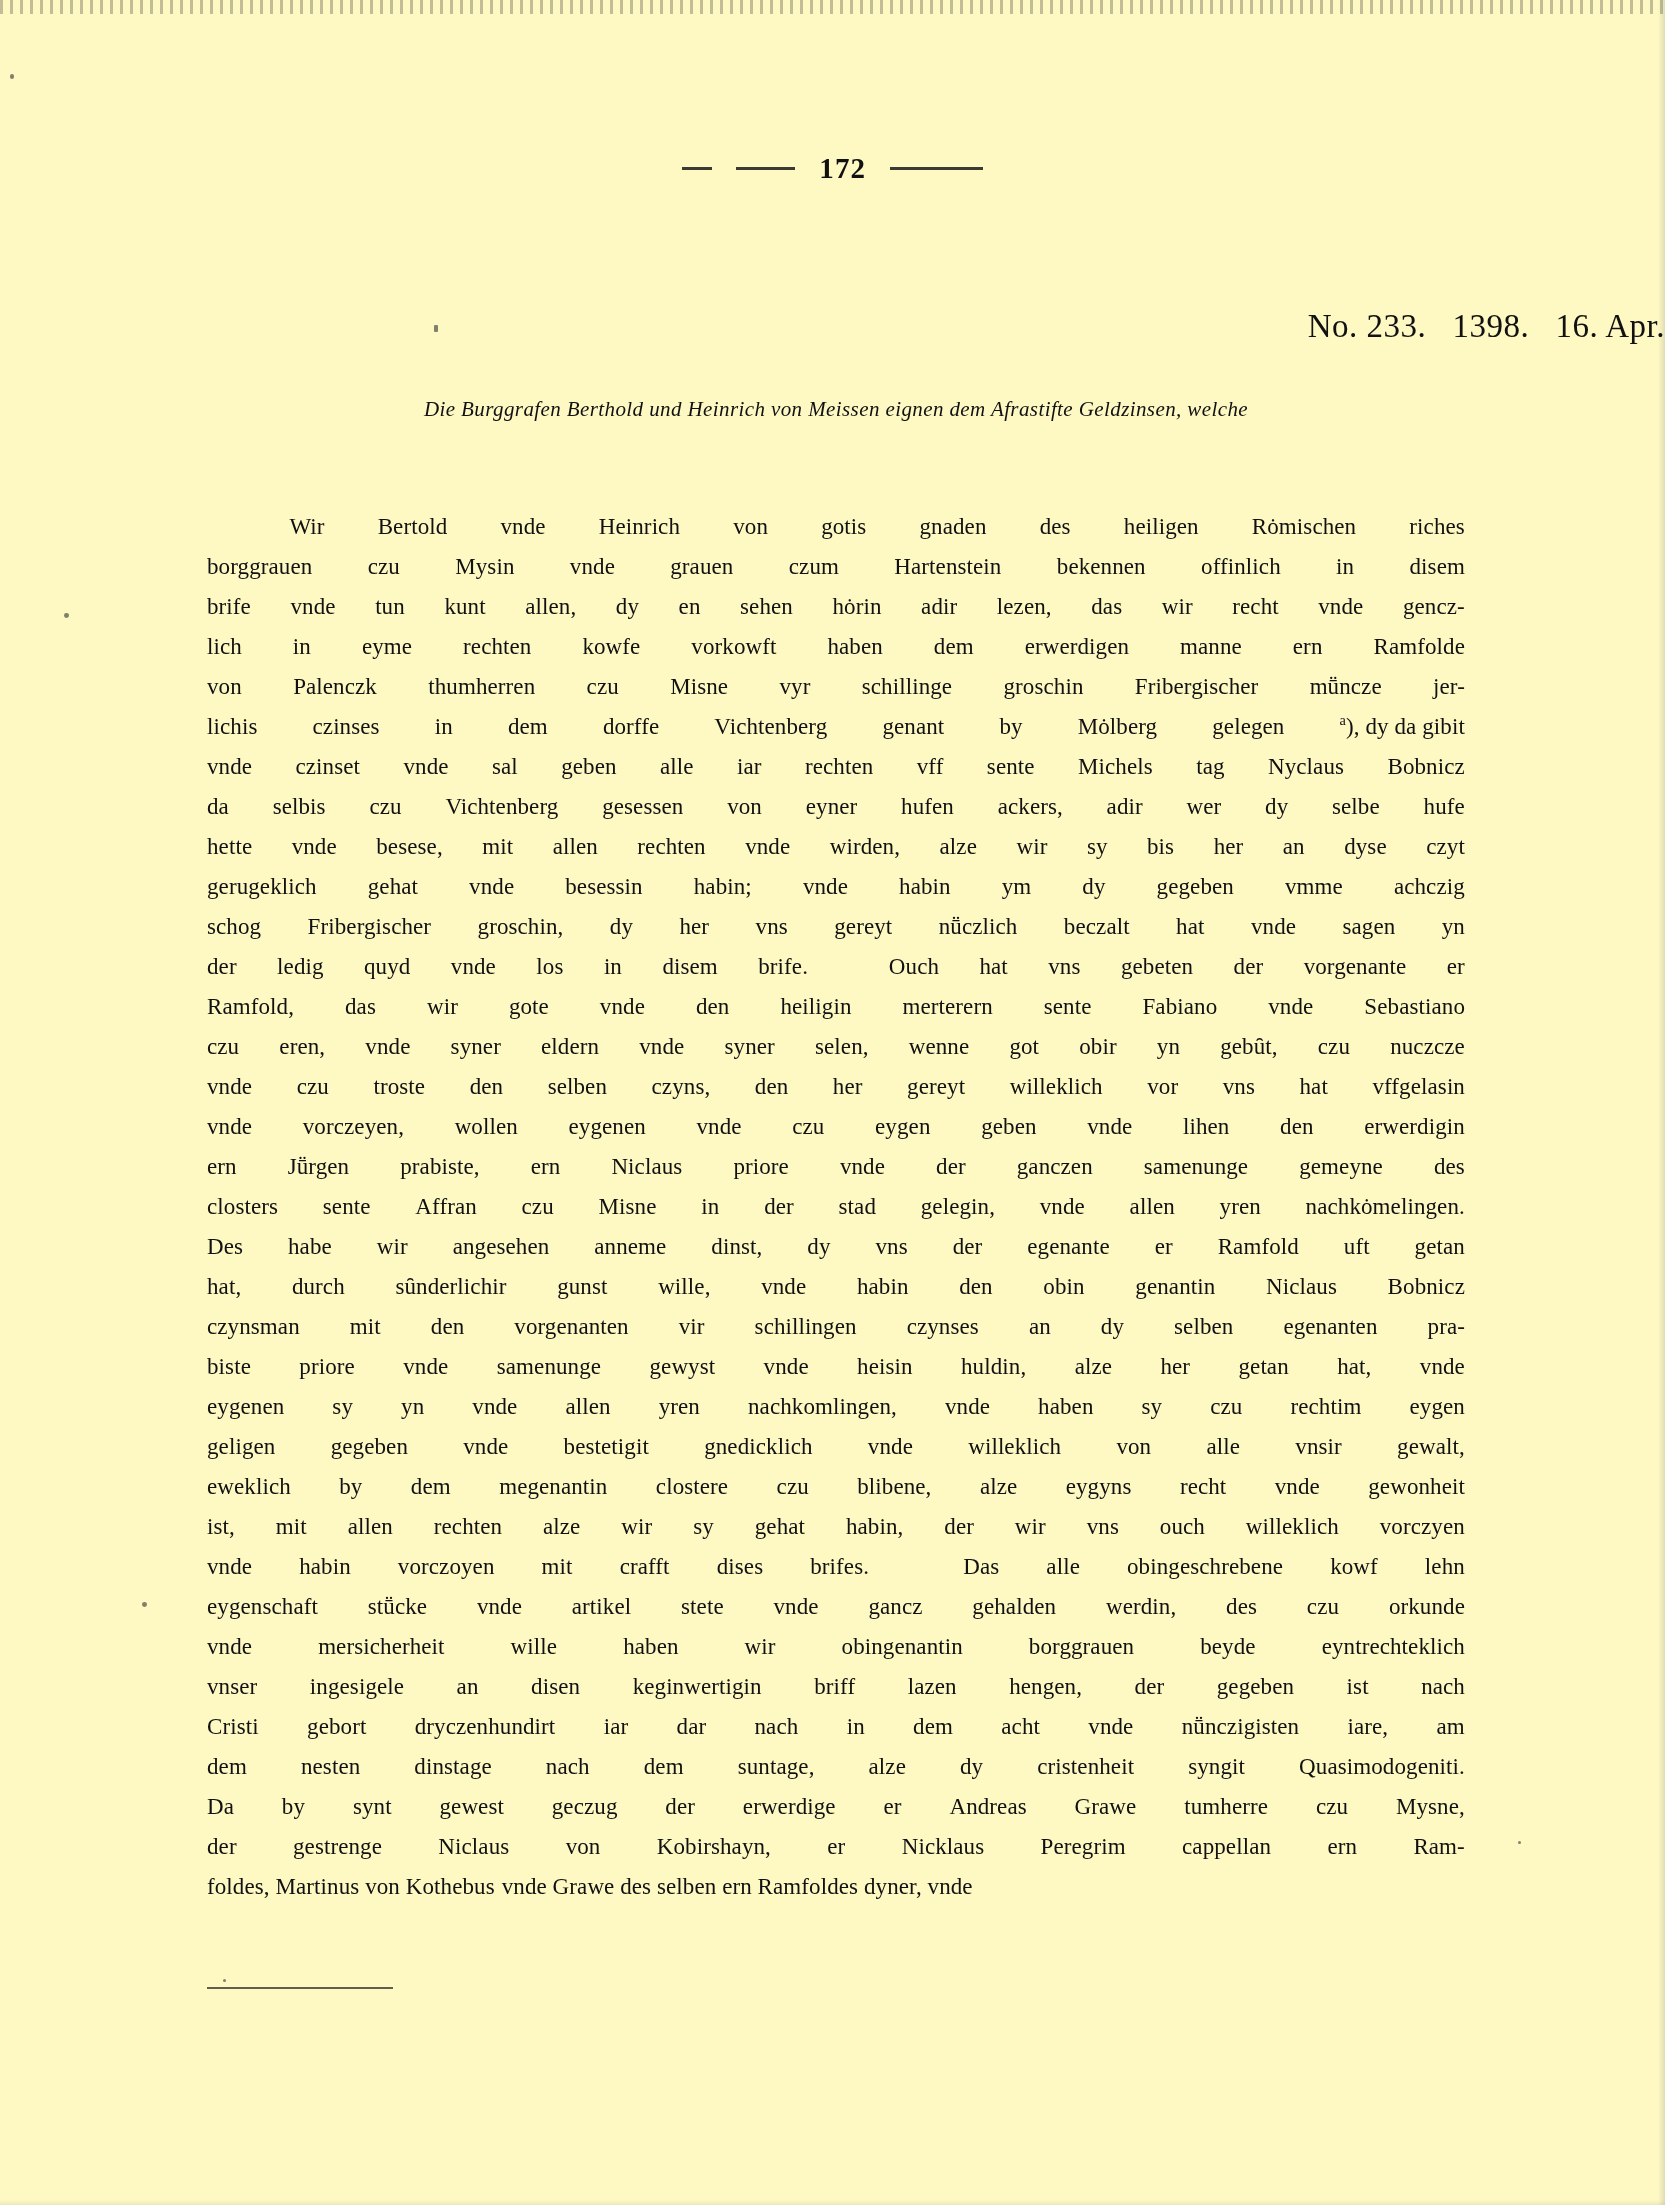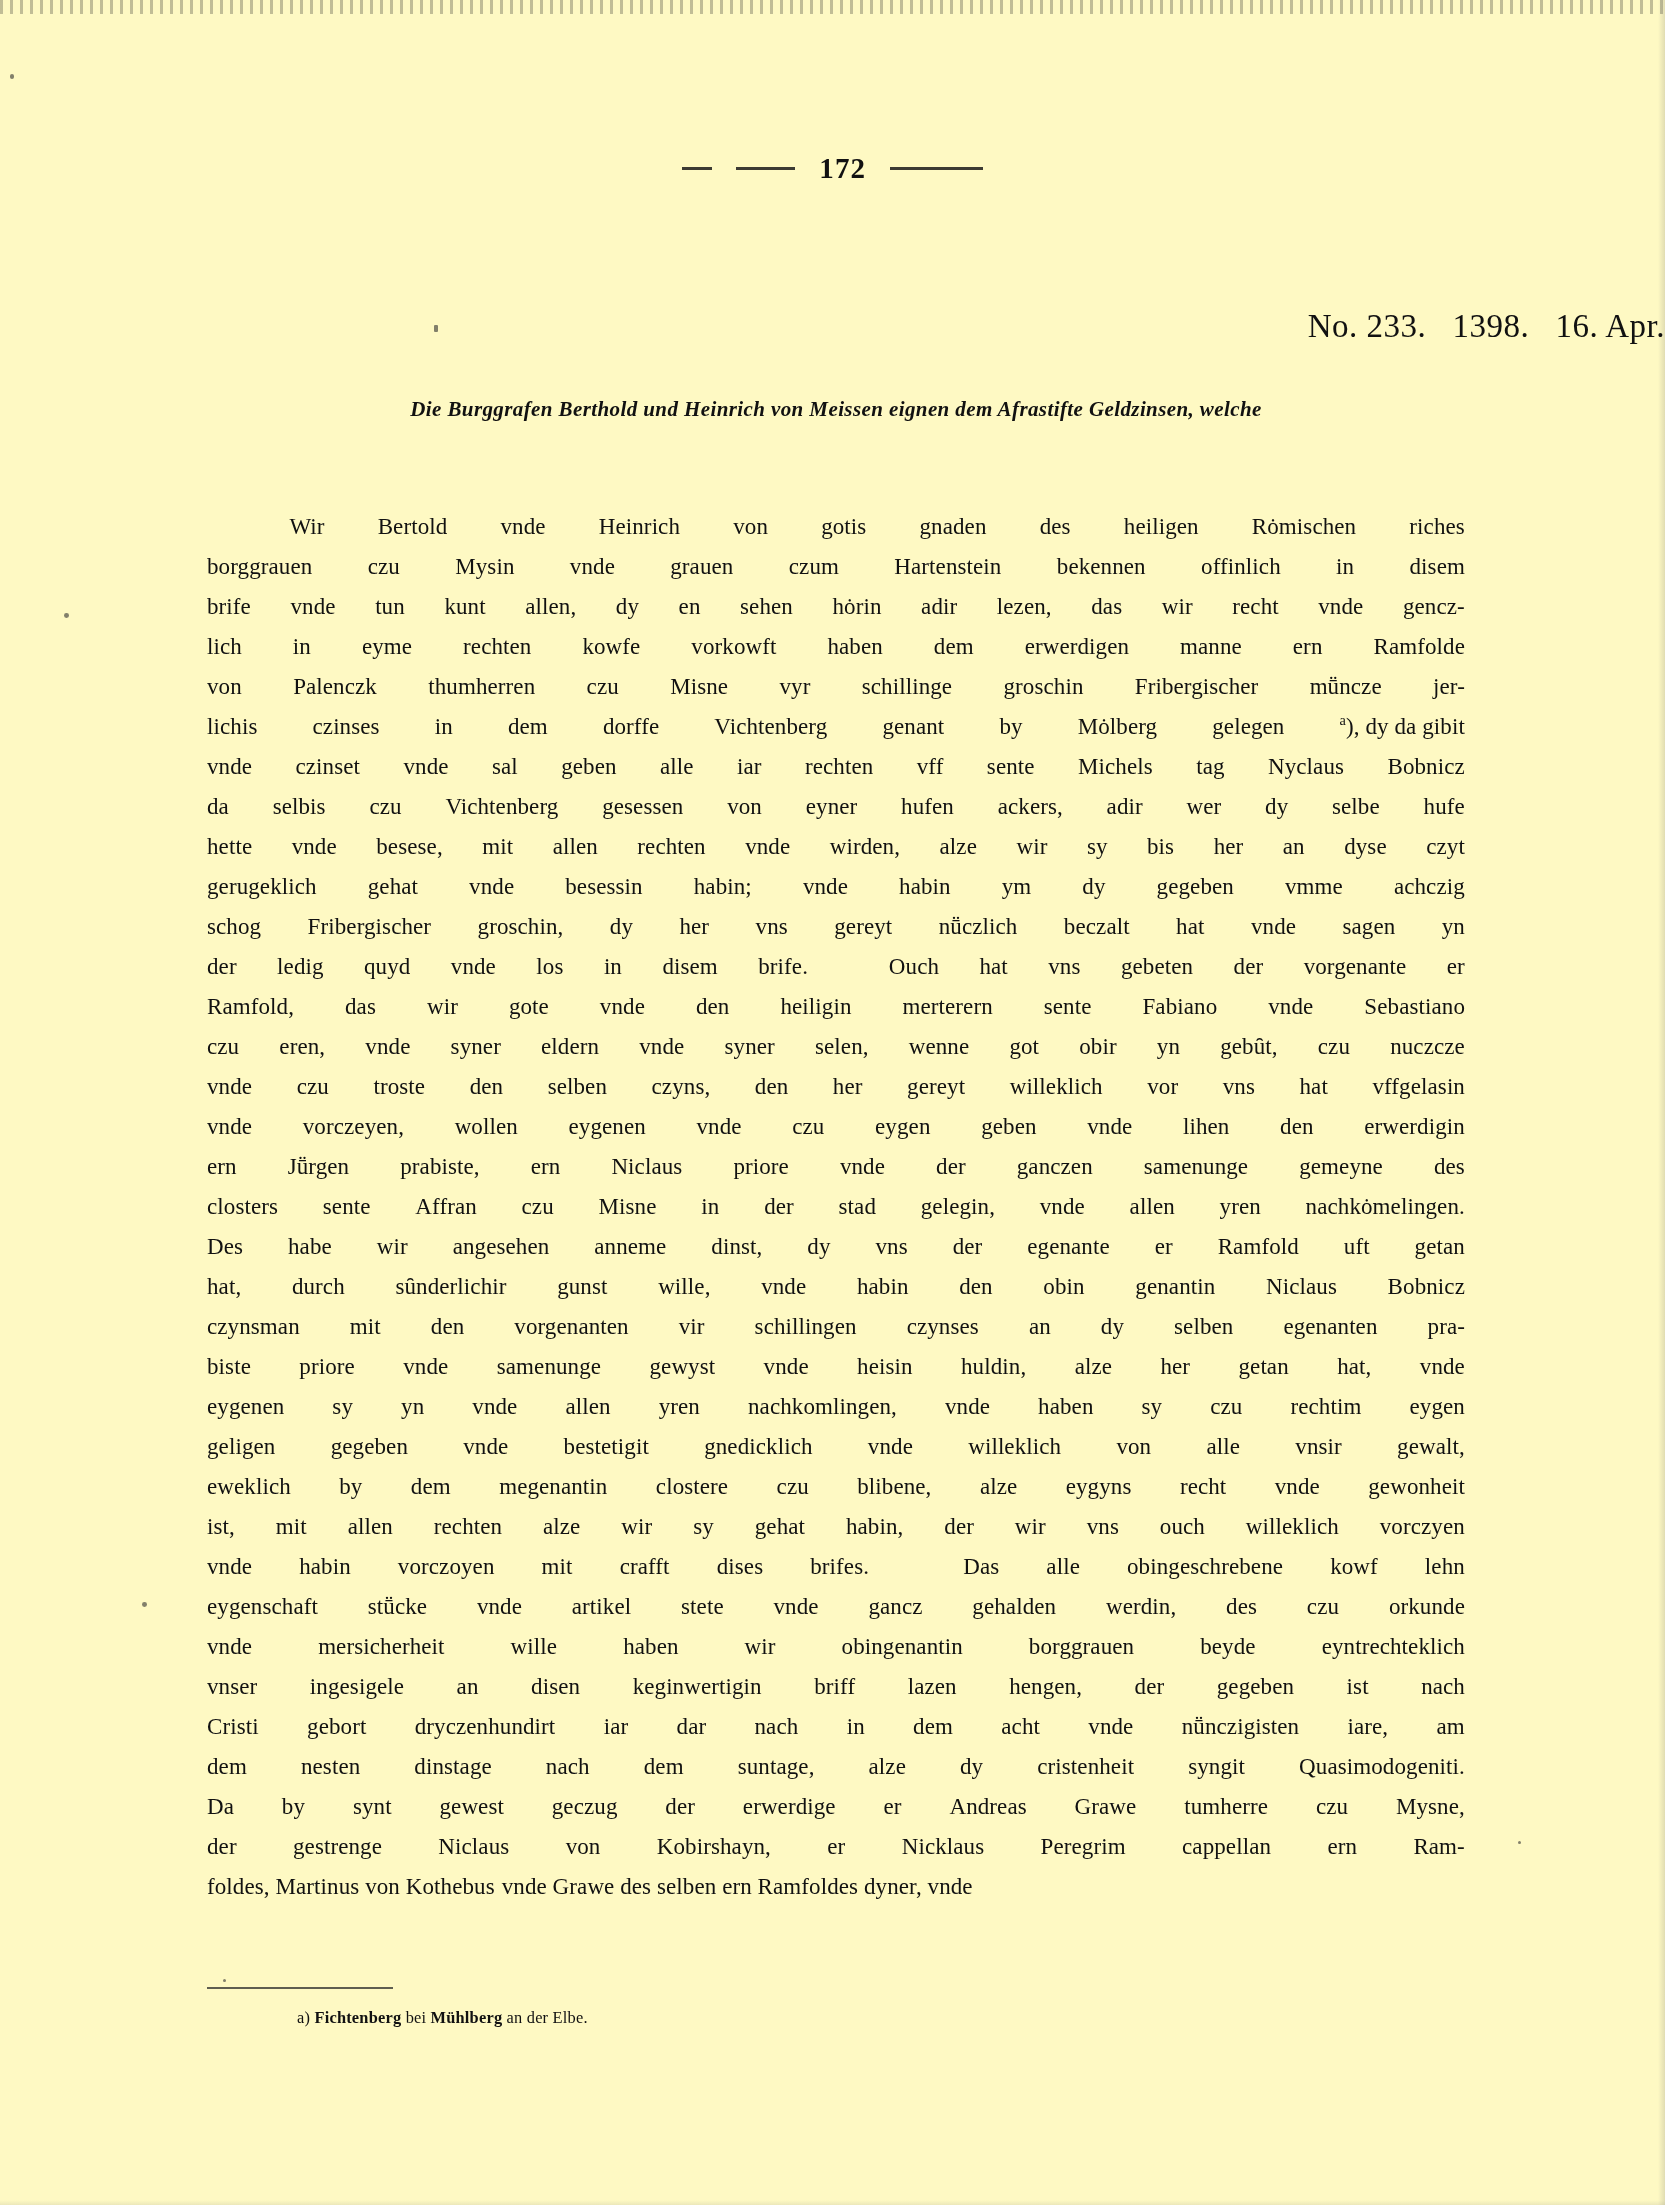--- a/index.html
+++ b/index.html
@@ -87,21 +87,21 @@
     position: absolute;
     top: 393px;
     left: 207px;
     width: 1258px;
     font-style: italic;
     font-size: 21px;
     line-height: 33px;
     text-align: center;
     letter-spacing: 0.4px;
   }
-  .regest .line { display: block; white-space: nowrap; font-weight: bold; }
+  .regest .line { display: block; white-space: nowrap; }
 
   
   .body-text {
     position: absolute;
     top: 507px;
     left: 207px;
     width: 1258px;
     font-size: 23px;
     line-height: 40px;
     letter-spacing: 0.1px;
@@ -694,19 +694,15 @@
         <span style="margin-right: 5.8px;">des</span>
         <span style="margin-right: 5.8px;">selben</span>
         <span style="margin-right: 5.8px;">ern</span>
         <span style="margin-right: 5.8px;">Ramfoldes</span>
         <span style="margin-right: 5.8px;">dyner,</span>
         <span style="margin-right: 5.8px;">vnde</span>
       </div>
     </div>
 
   <div class="footnote-rule"></div>
-  <div class="footnote">
-    <span>a)</span>
-    <b>Fichtenberg</b><span> bei </span><b>Mühlberg</b><span> an der Elbe.</span>
-  </div>
 
 </div>
 
 
 </body></html>

